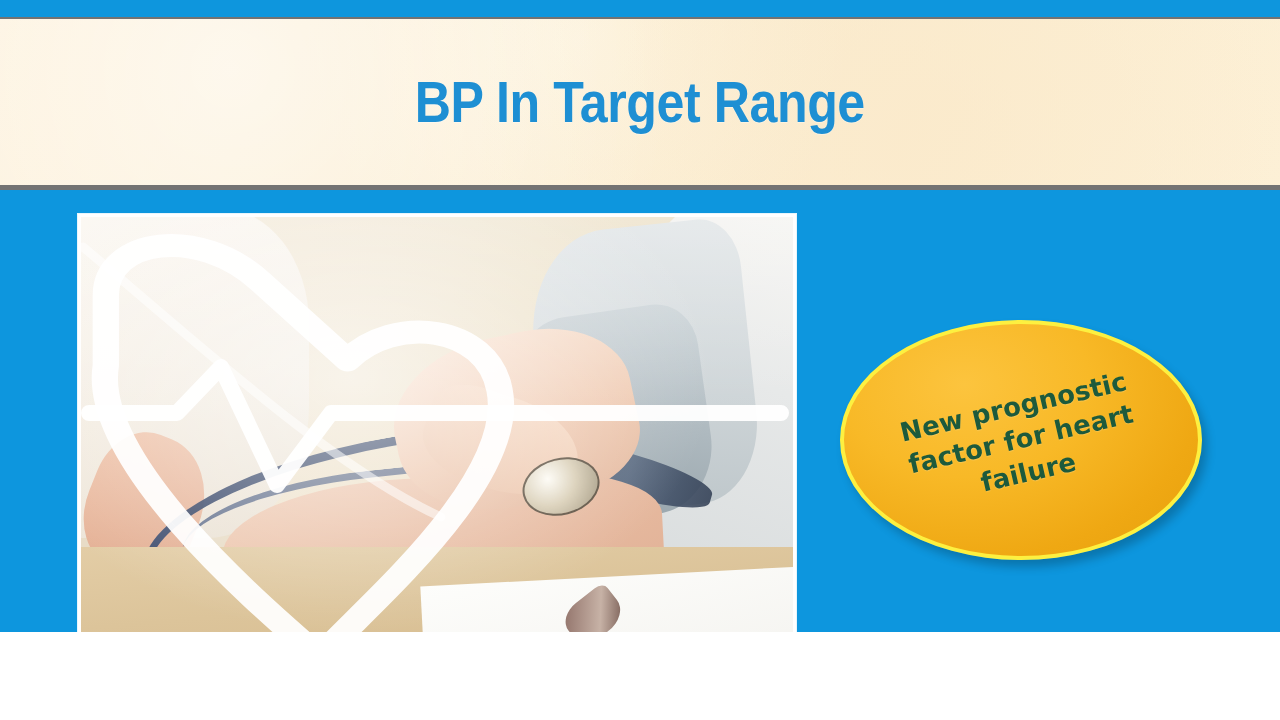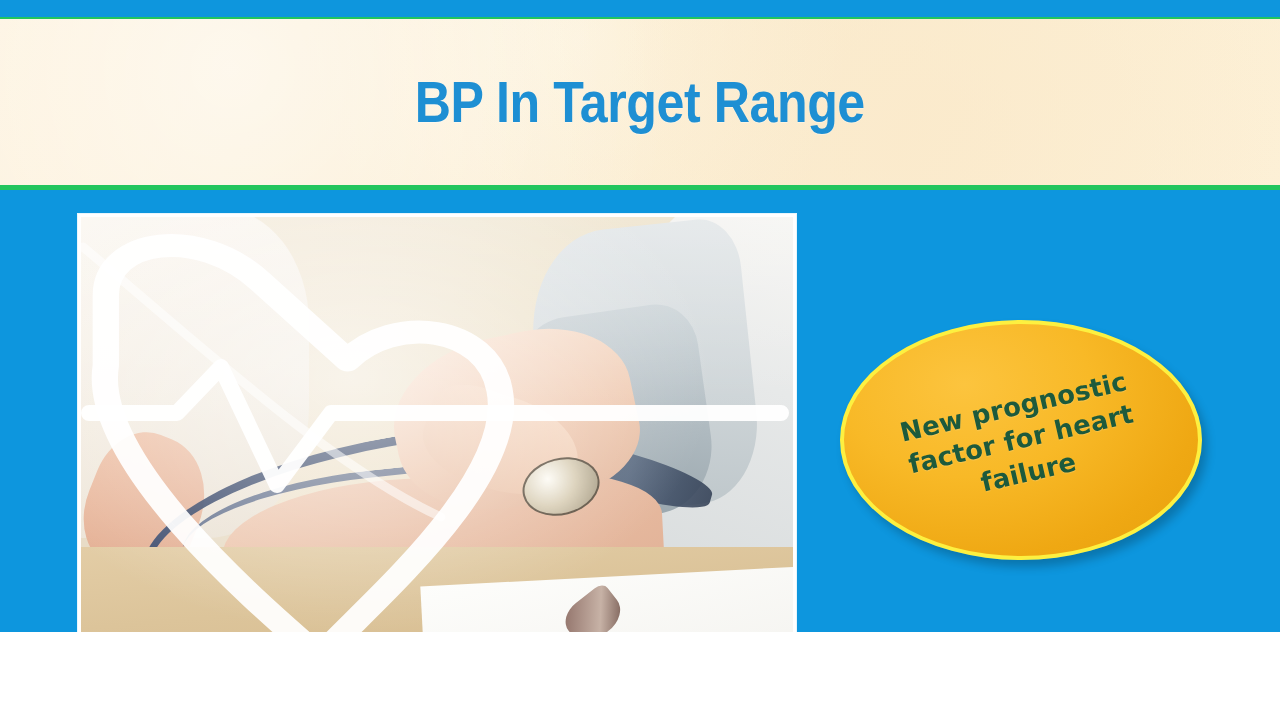--- a/index.html
+++ b/index.html
@@ -5,21 +5,21 @@
   * { margin:0; padding:0; box-sizing:border-box; }
   html, body { width:1280px; height:720px; overflow:hidden; }
   body {
     font-family:"Liberation Sans", sans-serif;
     background:#ffffff;
     position:relative;
   }
 
   #slide {
     position:absolute; left:0; top:0; width:1280px; height:632px;
-    background:#22c55e;
+    background:#737373;
     overflow:hidden;
   }
 
   
   .top-strip {
     position:absolute; left:0; top:0; width:1280px; height:17px;
     background:#0e96dd;
   }
 
   

